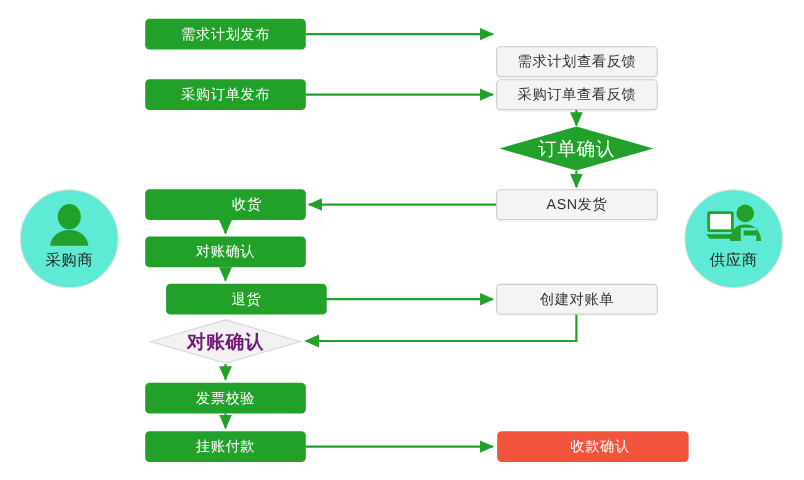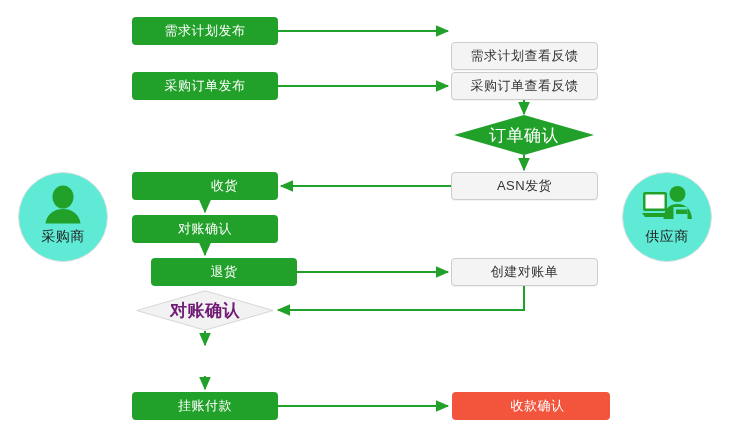--- a/index.html
+++ b/index.html
@@ -198,18 +198,19 @@
 
   <div class="node plain" style="left:451px; top:258px; width:147px; height:28px;">创建对账单</div>
 
   <div class="diamond plain" style="left:136px; top:290px; width:138px; height:41px;">
     <svg width="138" height="41" viewBox="0 0 138 41" aria-hidden="true">
       <polygon points="69,0.8 137.2,20.5 69,40.2 0.8,20.5" fill="#f2f2f2" stroke="#d6d6d6" stroke-width="1"></polygon>
     </svg>
     <div class="dlabel">对账确认</div>
   </div>
 
+  <div class="node green" style="left:132px; top:348px; width:146px; height:28px;">发票校验</div>
 
   <div class="node green" style="left:132px; top:392px; width:146px; height:28px;">挂账付款</div>
 
-  <div class="node red" style="left:452px; top:392px; width:158px; height:28px;padding-left:13px;">收款确认</div>
+  <div class="node red" style="left:452px; top:392px; width:174px; height:28px;padding-left:13px;">收款确认</div>
 
 </div>
 
 </body></html>

